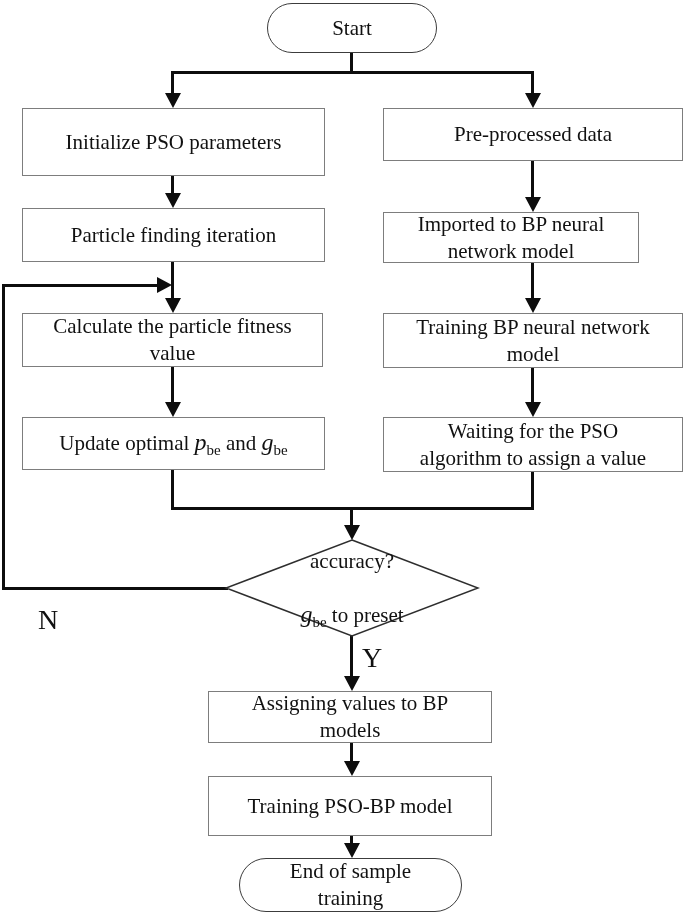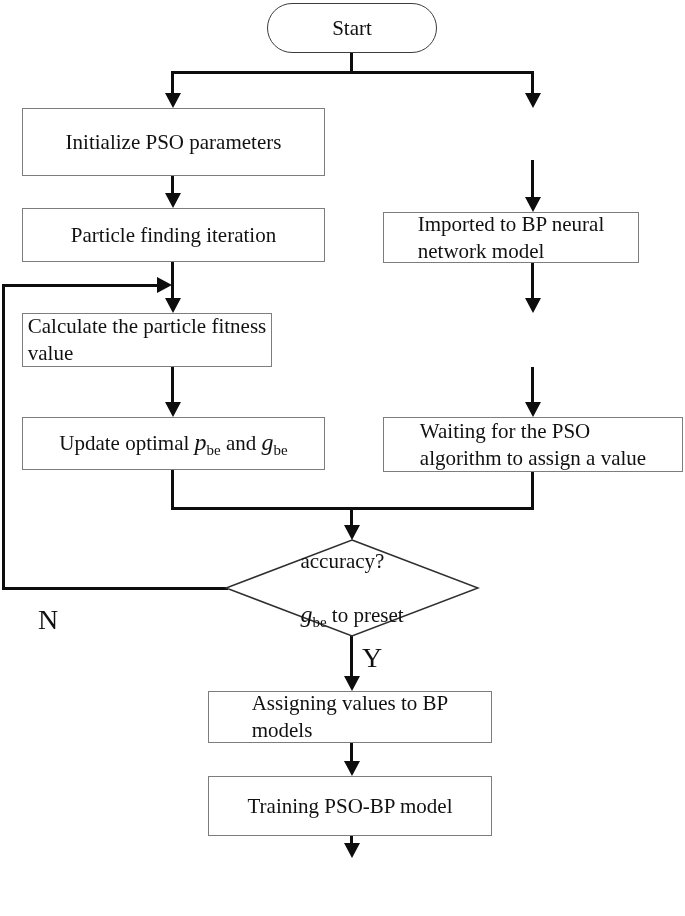--- a/index.html
+++ b/index.html
@@ -11,20 +11,21 @@
     color:#111;
     overflow:hidden;
   }
   .line{position:absolute;background:#0d0d0d;}
   .node{
     position:absolute;
     background:#fff;
     border:1.5px solid #7d7d7d;
     box-sizing:border-box;
     display:flex;align-items:center;justify-content:center;
+    text-align:center;
     font-size:21px;line-height:27px;
   }
   .terminal{border:1.5px solid #3c3c3c;border-radius:27px;}
   .lbl{white-space:pre-line;display:block;}
   .mvar{font-style:italic;font-size:24px;line-height:0;}
   .subv{font-size:15px;vertical-align:-5px;line-height:0;}
   .ah-down{
     position:absolute;width:0;height:0;
     border-left:8px solid transparent;
     border-right:8px solid transparent;
@@ -102,51 +103,62 @@
   </div>
 
   <div class="node terminal" style="left:267px;top:3px;width:170px;height:50px">
     <span class="lbl">Start</span>
   </div>
 
   <div class="node" style="left:22px;top:108px;width:303px;height:68px">
     <span class="lbl">Initialize PSO parameters</span>
   </div>
 
+  <div class="node" style="left:383px;top:108px;width:300px;height:53px">
+    <span class="lbl">Pre-processed data</span>
+  </div>
 
   <div class="node" style="left:22px;top:208px;width:303px;height:54px">
     <span class="lbl">Particle finding iteration</span>
   </div>
 
   <div class="node" style="left:383px;top:212px;width:256px;height:51px">
     <span class="lbl">Imported to BP neural
 network model</span>
   </div>
 
-  <div class="node" style="left:22px;top:313px;width:250px;height:54px">
+  <div class="node" style="left:22px;top:313px;width:301px;height:54px">
     <span class="lbl">Calculate the particle fitness
 value</span>
   </div>
 
+  <div class="node" style="left:383px;top:313px;width:300px;height:55px">
+    <span class="lbl">Training BP neural network
+model</span>
+  </div>
 
   <div class="node" style="left:22px;top:417px;width:303px;height:53px">
     <span class="lbl"><span>Update optimal </span><i class="mvar">p</i><sub class="subv">be</sub><span> and </span><i class="mvar">g</i><sub class="subv">be</sub></span>
   </div>
 
   <div class="node" style="left:383px;top:417px;width:300px;height:55px">
     <span class="lbl">Waiting for the PSO
 algorithm to assign a value</span>
   </div>
 
   <div class="node" style="left:208px;top:691px;width:284px;height:52px">
     <span class="lbl">Assigning values to BP
 models</span>
   </div>
 
   <div class="node" style="left:208px;top:776px;width:284px;height:60px">
     <span class="lbl">Training PSO-BP model</span>
   </div>
 
+  <div class="node terminal" style="left:239px;top:858px;width:223px;height:54px">
+    <span class="lbl">End of sample
+training</span>
+  </div>
 
   <div class="edge-label" style="left:38px;top:606px">N</div>
   <div class="edge-label" style="left:362px;top:644px">Y</div>
 
 </div>
 
 </body></html>

